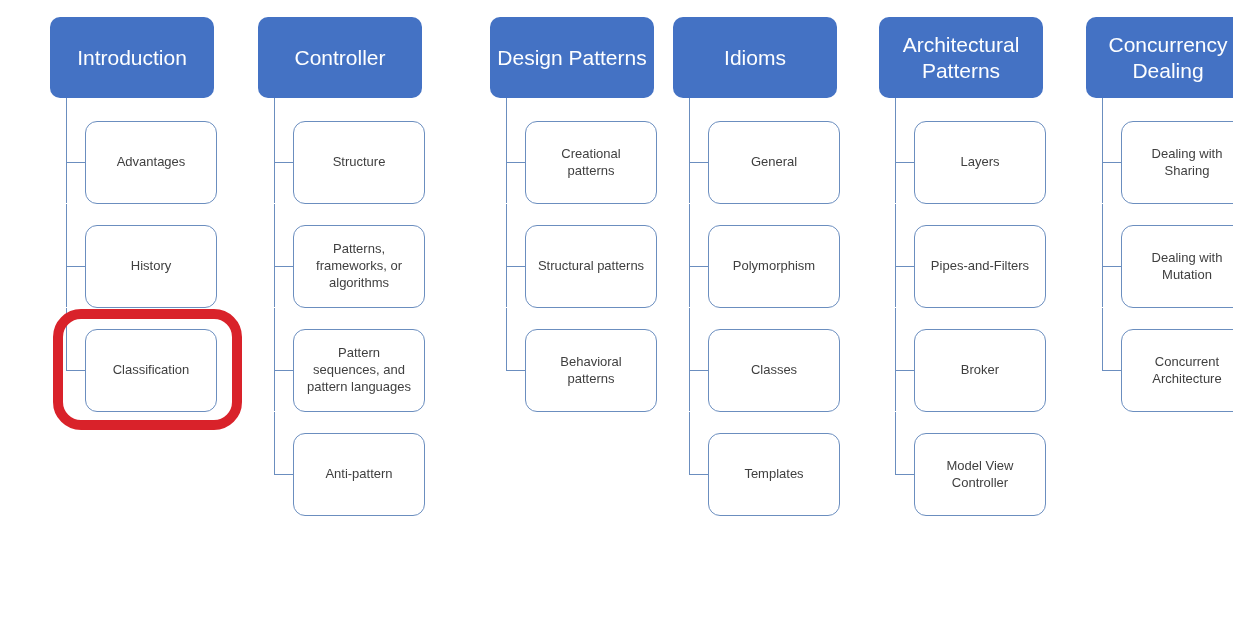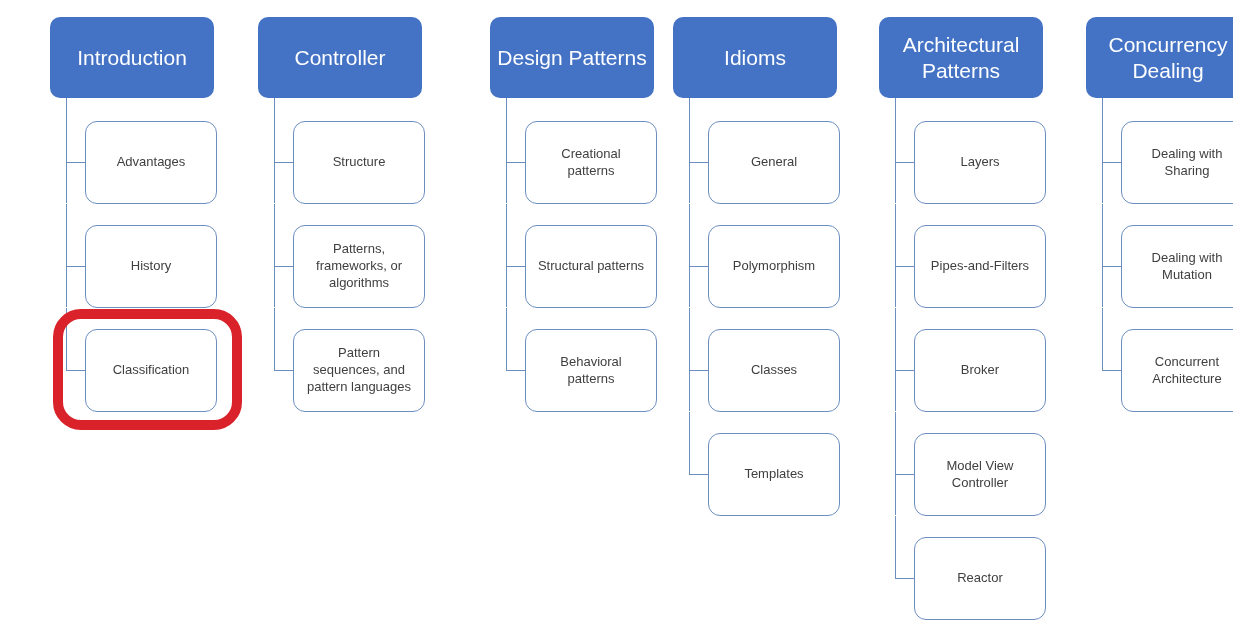--- a/index.html
+++ b/index.html
@@ -124,20 +124,23 @@
       <div class="child">
           <span>Patterns,
 frameworks, or
 algorithms</span>
         </div>
       <div class="child">
           <span>Pattern
 sequences, and
 pattern languages</span>
         </div>
+      <div class="child">
+          <span>Anti-pattern</span>
+        </div>
     </div>
   </div>
 
   <div class="column" style="left:462px">
     <div class="header">Design Patterns</div>
     <div class="children">
       <div class="child">
           <span>Creational
 patterns</span>
         </div>
@@ -178,23 +181,20 @@
       <div class="child">
           <span>Pipes-and-Filters</span>
         </div>
       <div class="child">
           <span>Broker</span>
         </div>
       <div class="child">
           <span>Model View
 Controller</span>
         </div>
-      <div class="child">
-          <span>Reactor</span>
-        </div>
     </div>
   </div>
 
   <div class="column" style="left:1058px">
     <div class="header">Concurrency Dealing</div>
     <div class="children">
       <div class="child">
           <span>Dealing with
 Sharing</span>
         </div>

